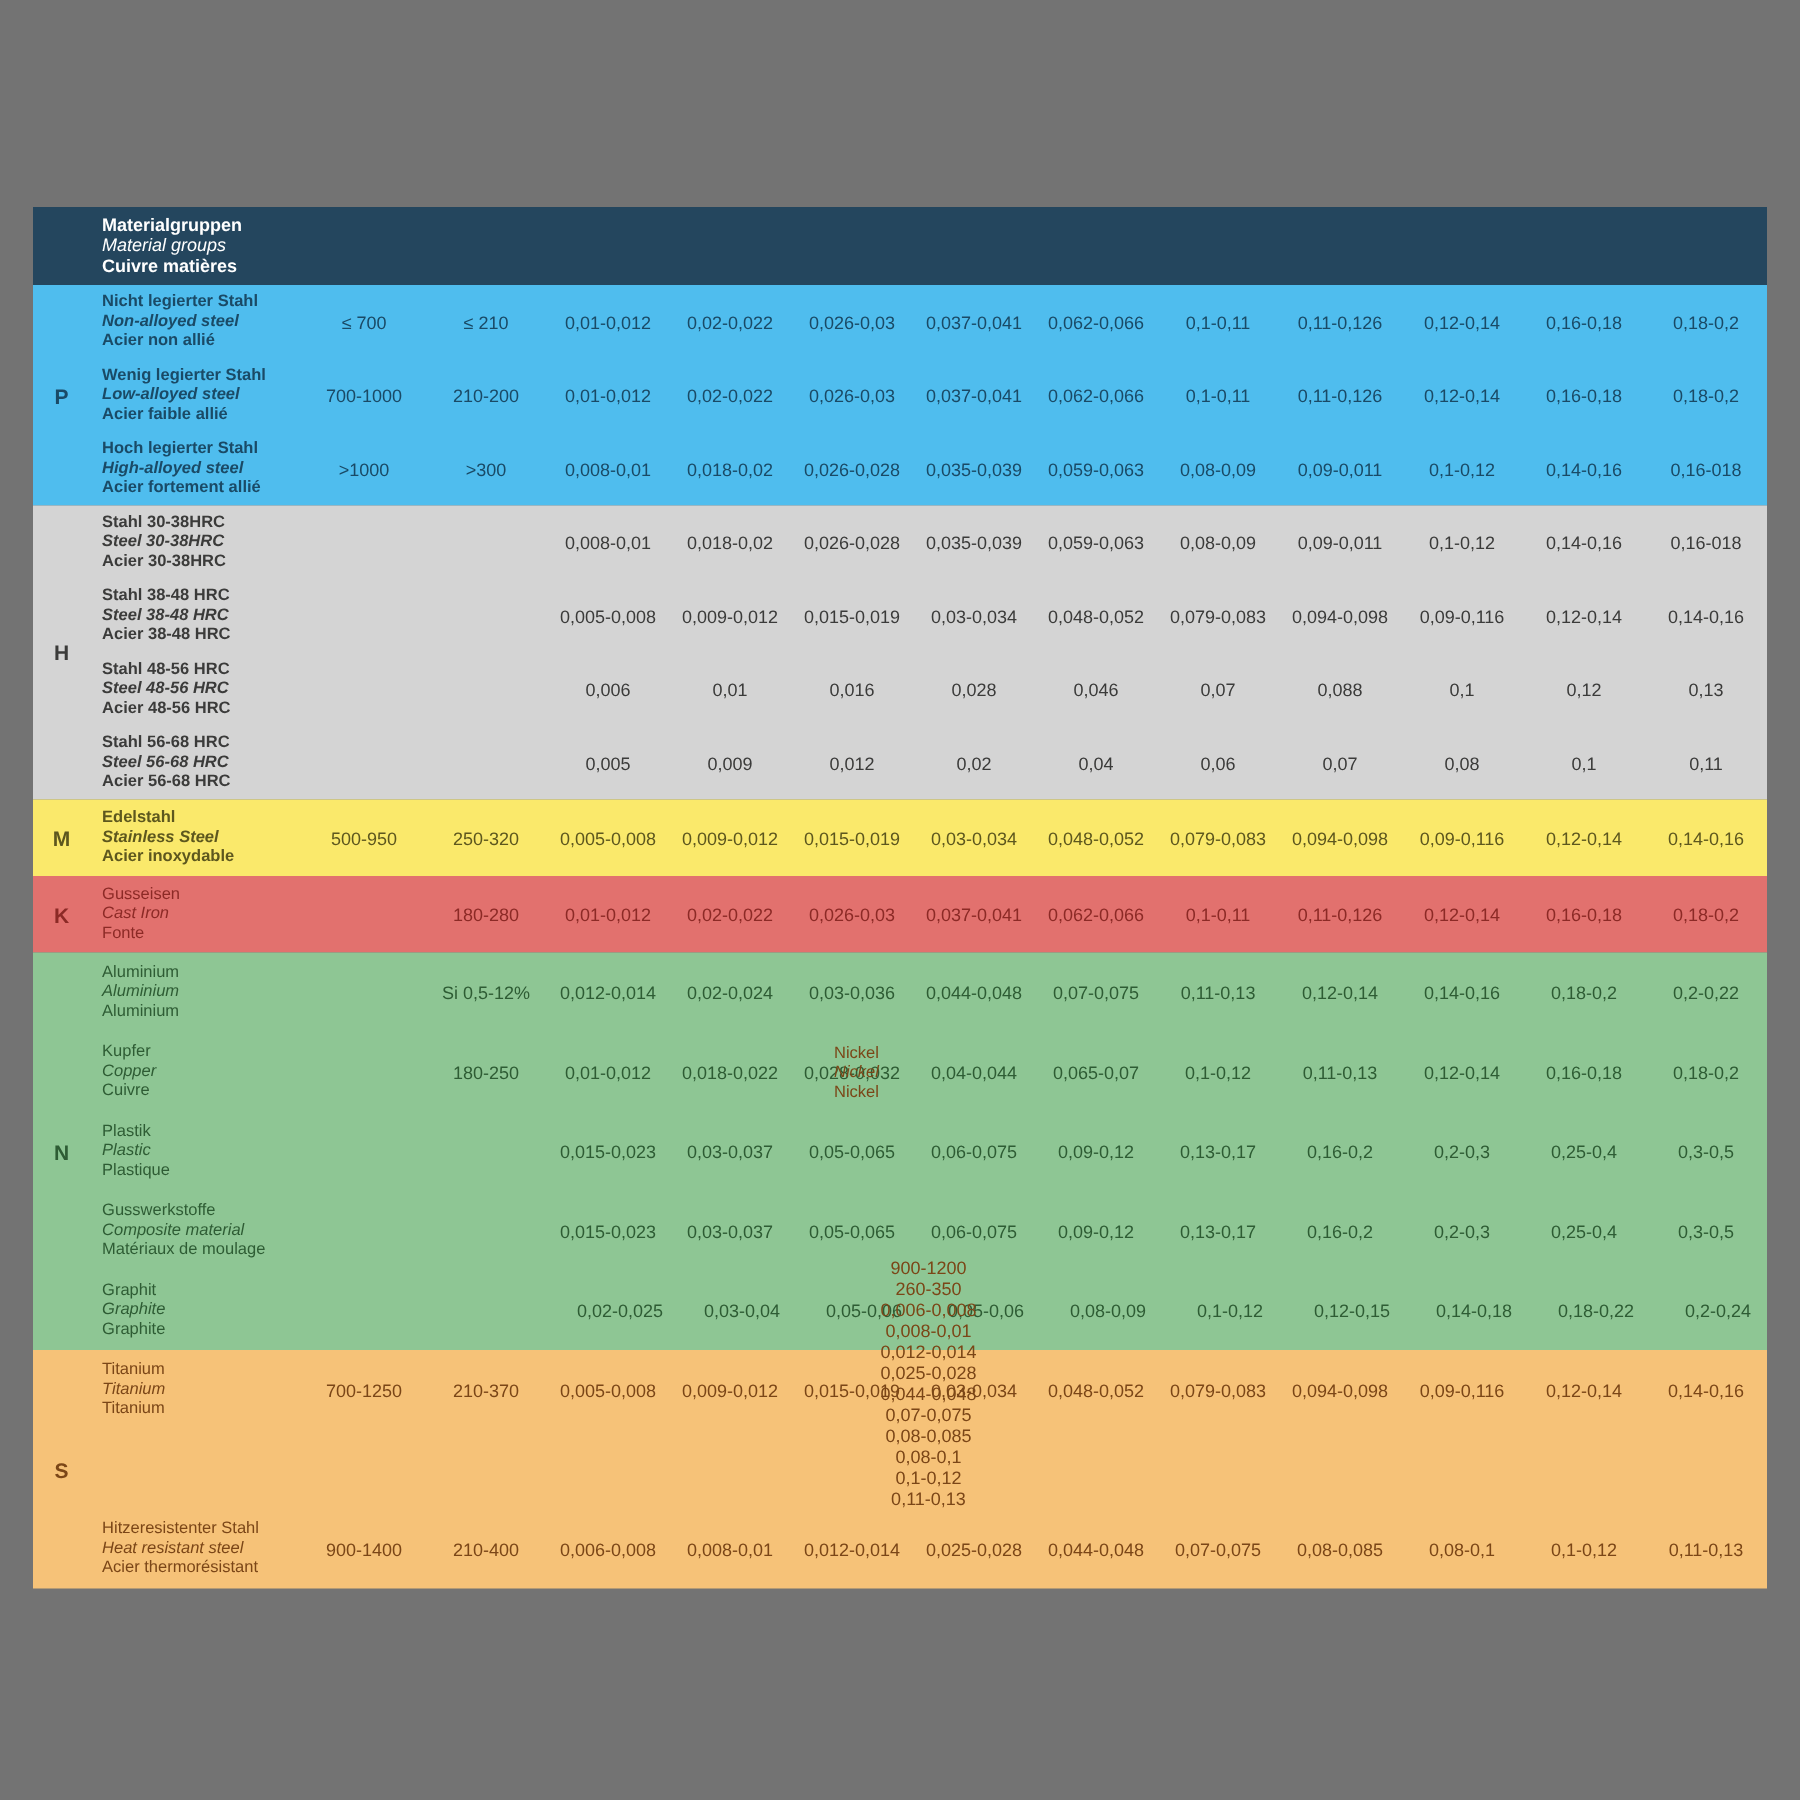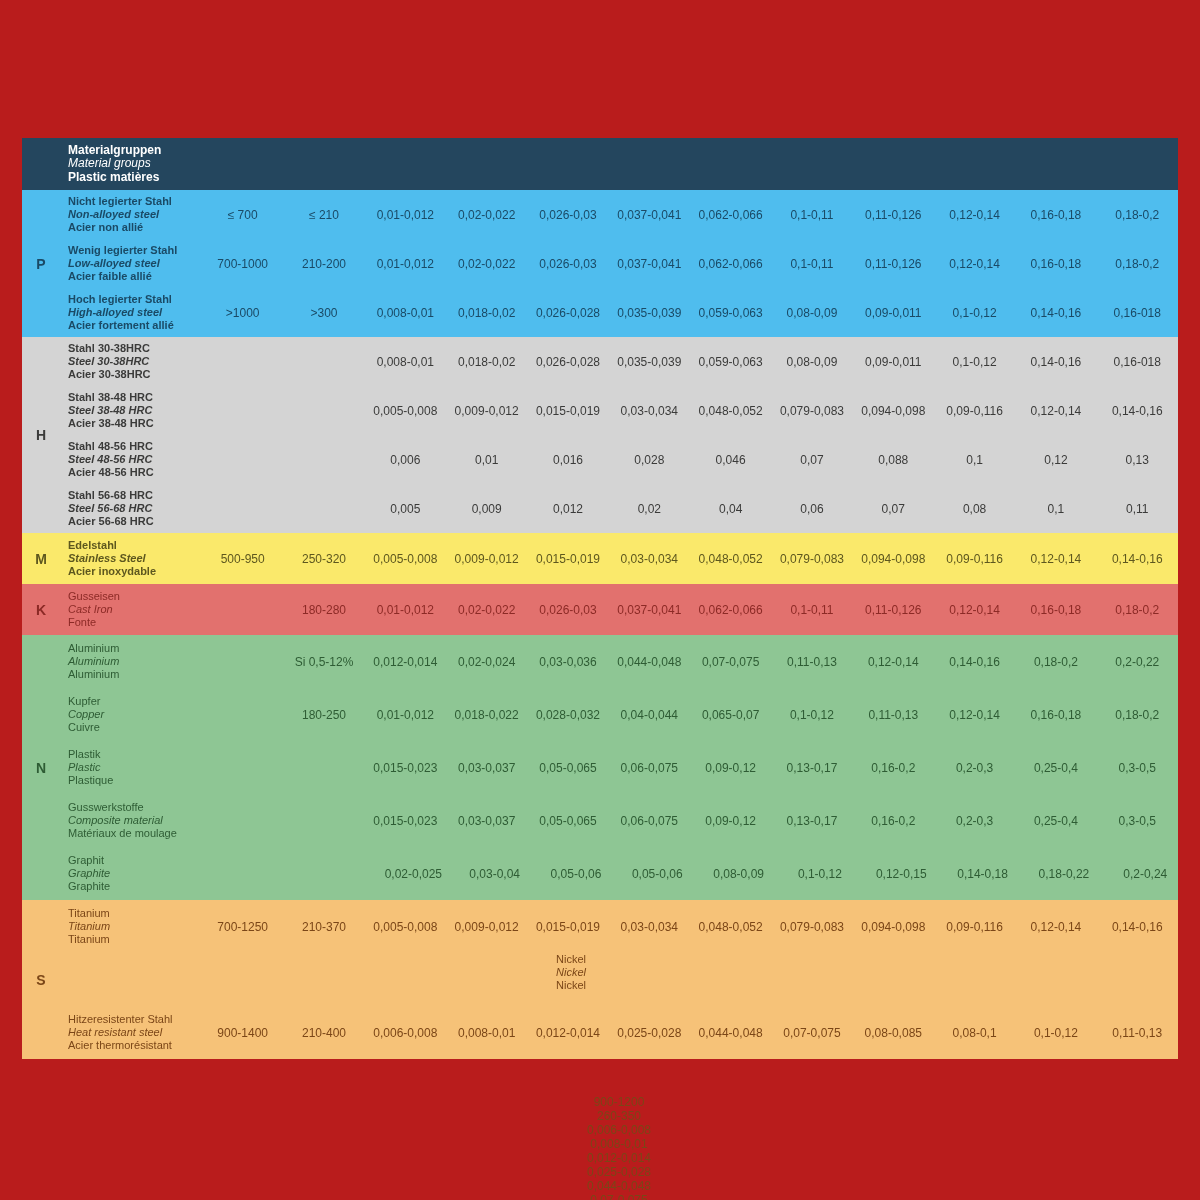--- a/index.html
+++ b/index.html
@@ -1,20 +1,20 @@
 <!DOCTYPE html>
 <html><head>
 <meta charset="utf-8">
 <style>
   html,body { margin:0; padding:0; }
   .page {
     position: relative;
     width: 1200px;
     height: 1200px;
-    background: #b91c1c;
+    background: #737373;
     font-family: "Liberation Sans", sans-serif;
     overflow: hidden;
   }
   .mat-table {
     position: absolute;
     left: 22px;
     top: 138px;
     width: 1156px;
   }
   .thead {
@@ -35,41 +35,41 @@
   .hcol { font-weight: bold; font-size: 12px; }
   .group { display: flex; }
   .group-letter {
     display: flex;
     align-items: center;
     justify-content: center;
     font-size: 14px;
     font-weight: bold;
   }
   .group-rows { flex: 1 1 0; }
-  .trow { display: flex; align-items: center; }
+  .trow { display: flex; align-items: center; justify-content: flex-end; }
   .mat-cell { font-size: 11px; line-height: 13px; }
   .name-de { }
   .name-en { font-style: italic; }
   .name-fr { }
   .bold-names .name-de { font-weight: bold; }
   .bold-names .name-en { font-weight: bold; font-style: italic; }
   .bold-names .name-fr { font-weight: bold; }
   .vcell { font-size: 12px; }
 </style>
 </head>
 <body>
 
 <div class="page">
   <div class="mat-table">
     <div class="thead">
       <div class="col-letter"></div>
       <div class="col-material header-material">
         <div class="h-line1">Materialgruppen</div>
         <div class="h-line2">Material groups</div>
-        <div class="h-line3">Plastic matières</div>
+        <div class="h-line3">Cuivre matières</div>
       </div>
     </div>
     <div id="groups">
         <div class="group bold-names" style="background: rgb(79, 189, 238); color: rgb(26, 74, 102);">
           <div class="col-letter group-letter">P</div>
           <div class="group-rows">
             <div class="trow" style="height: 49px;">
               <div class="col-material mat-cell">
                 <div class="name-de">Nicht legierter Stahl</div>
                 <div class="name-en">Non-alloyed steel</div>

